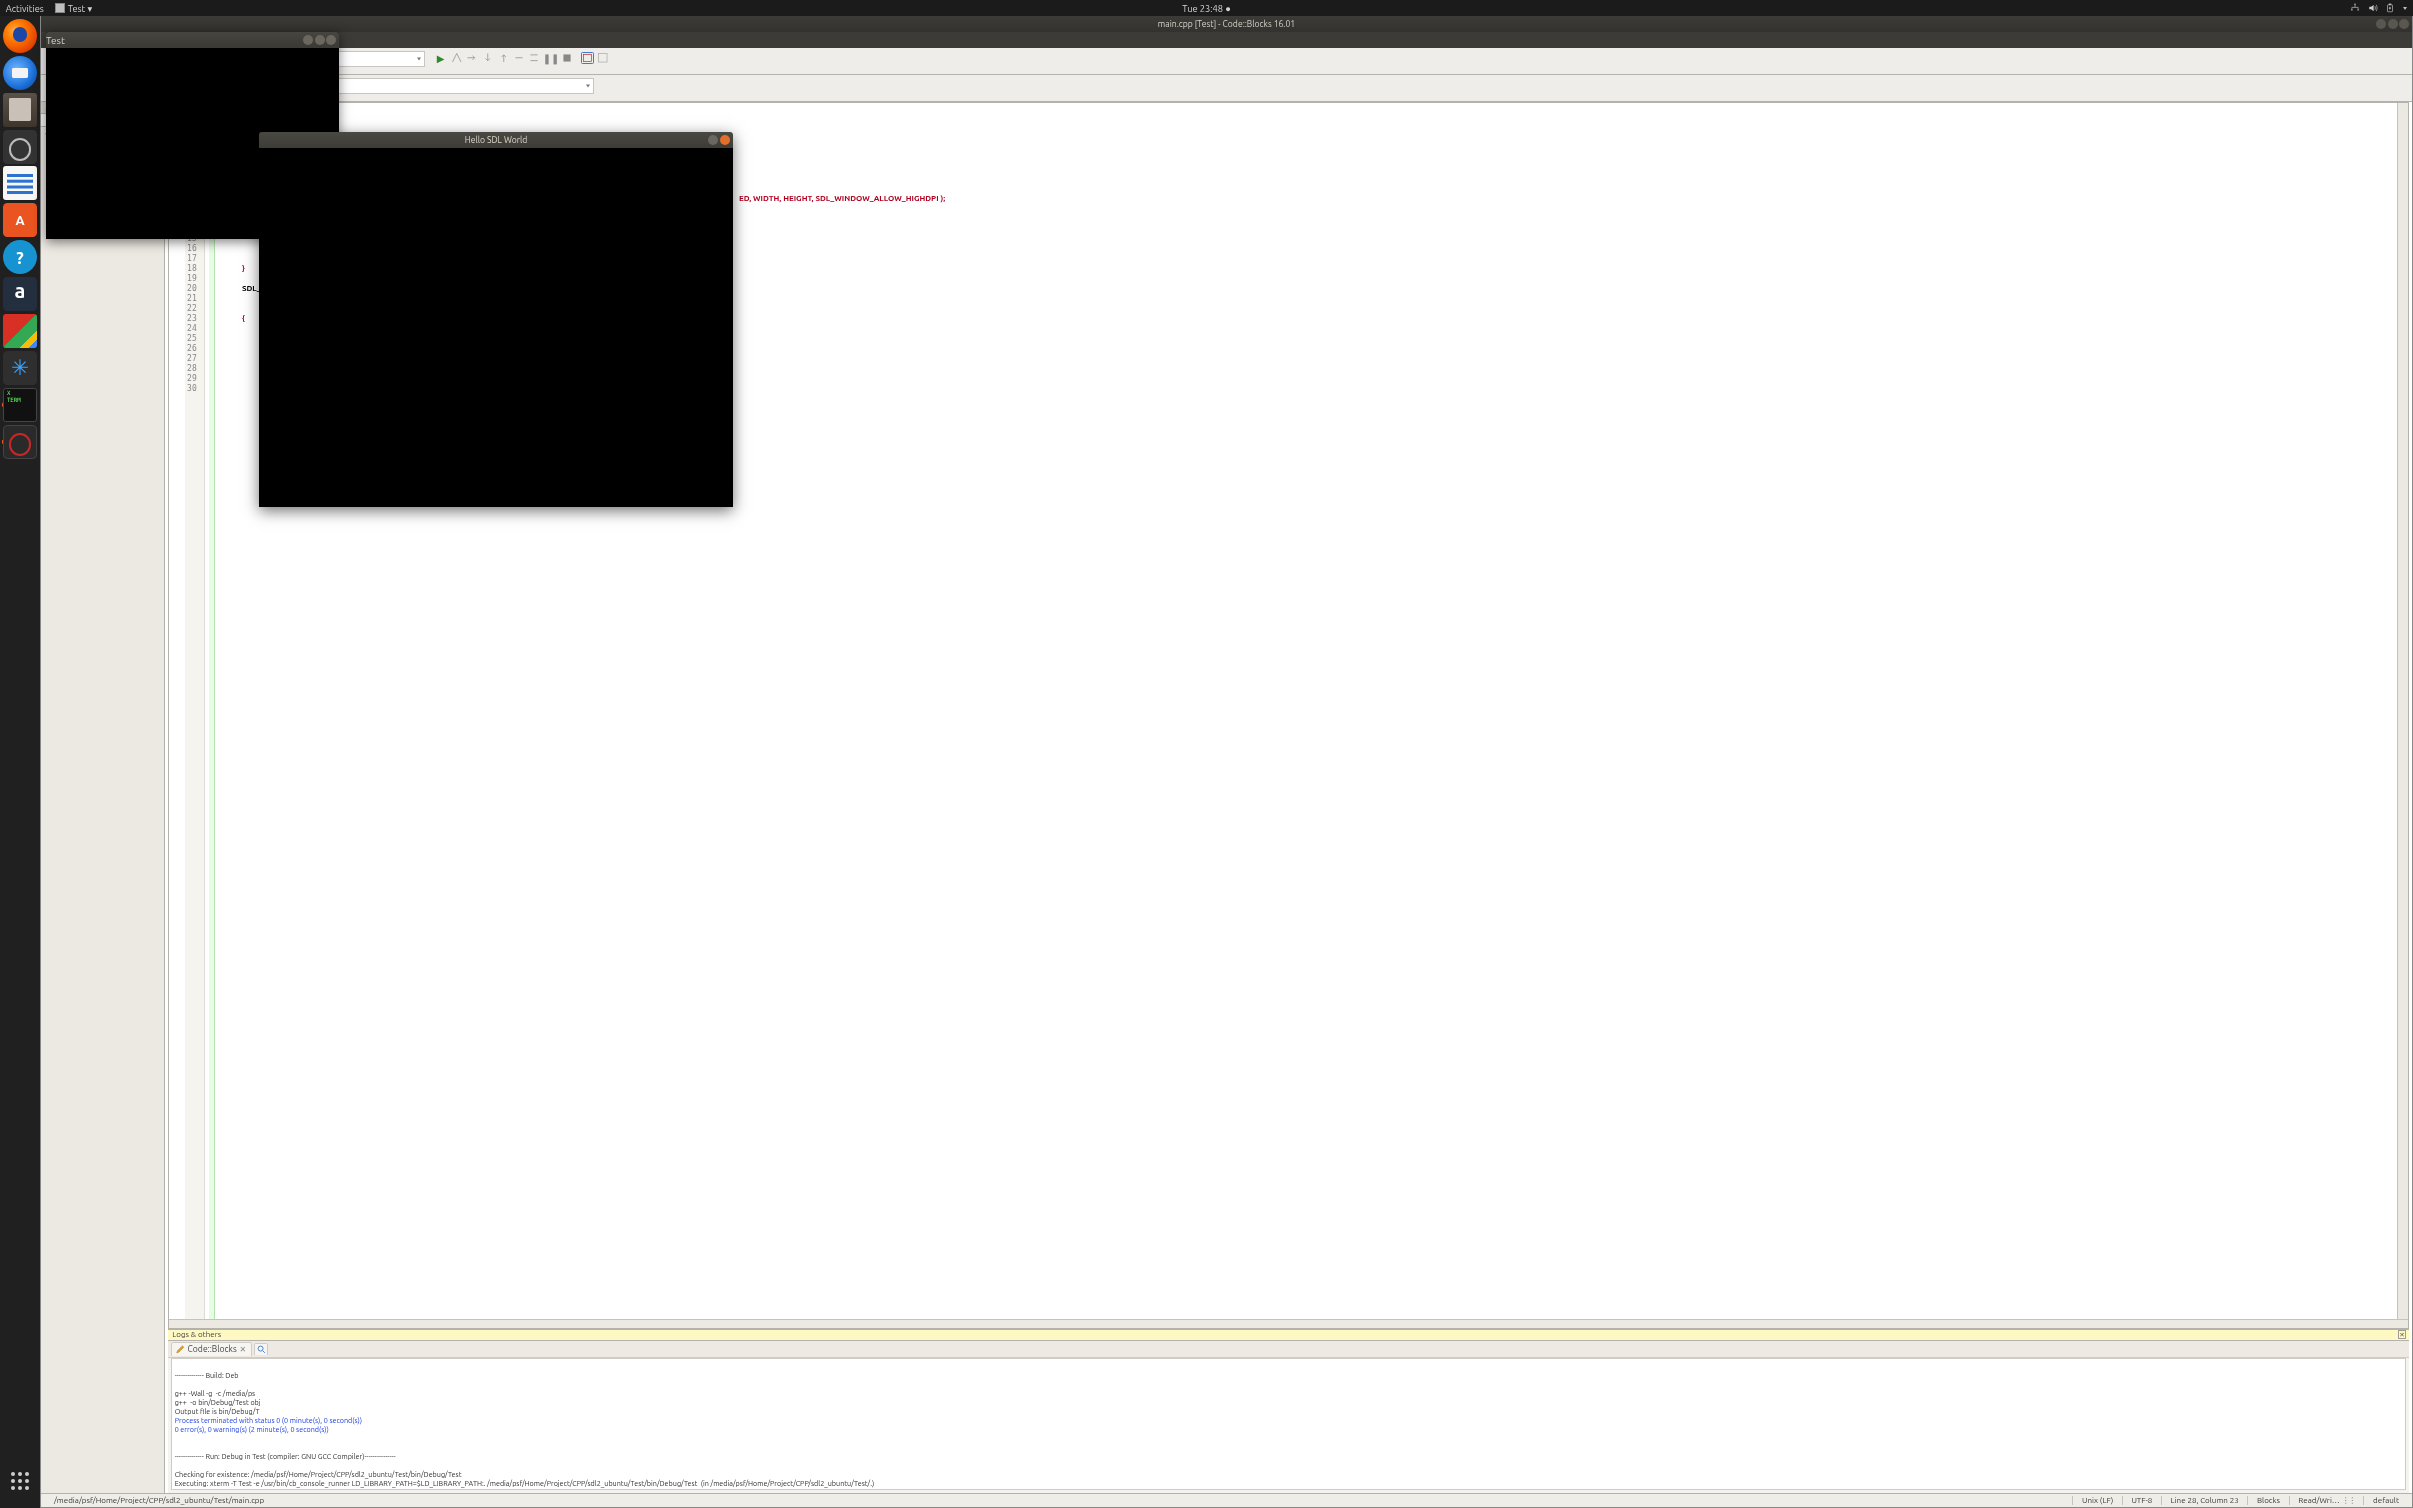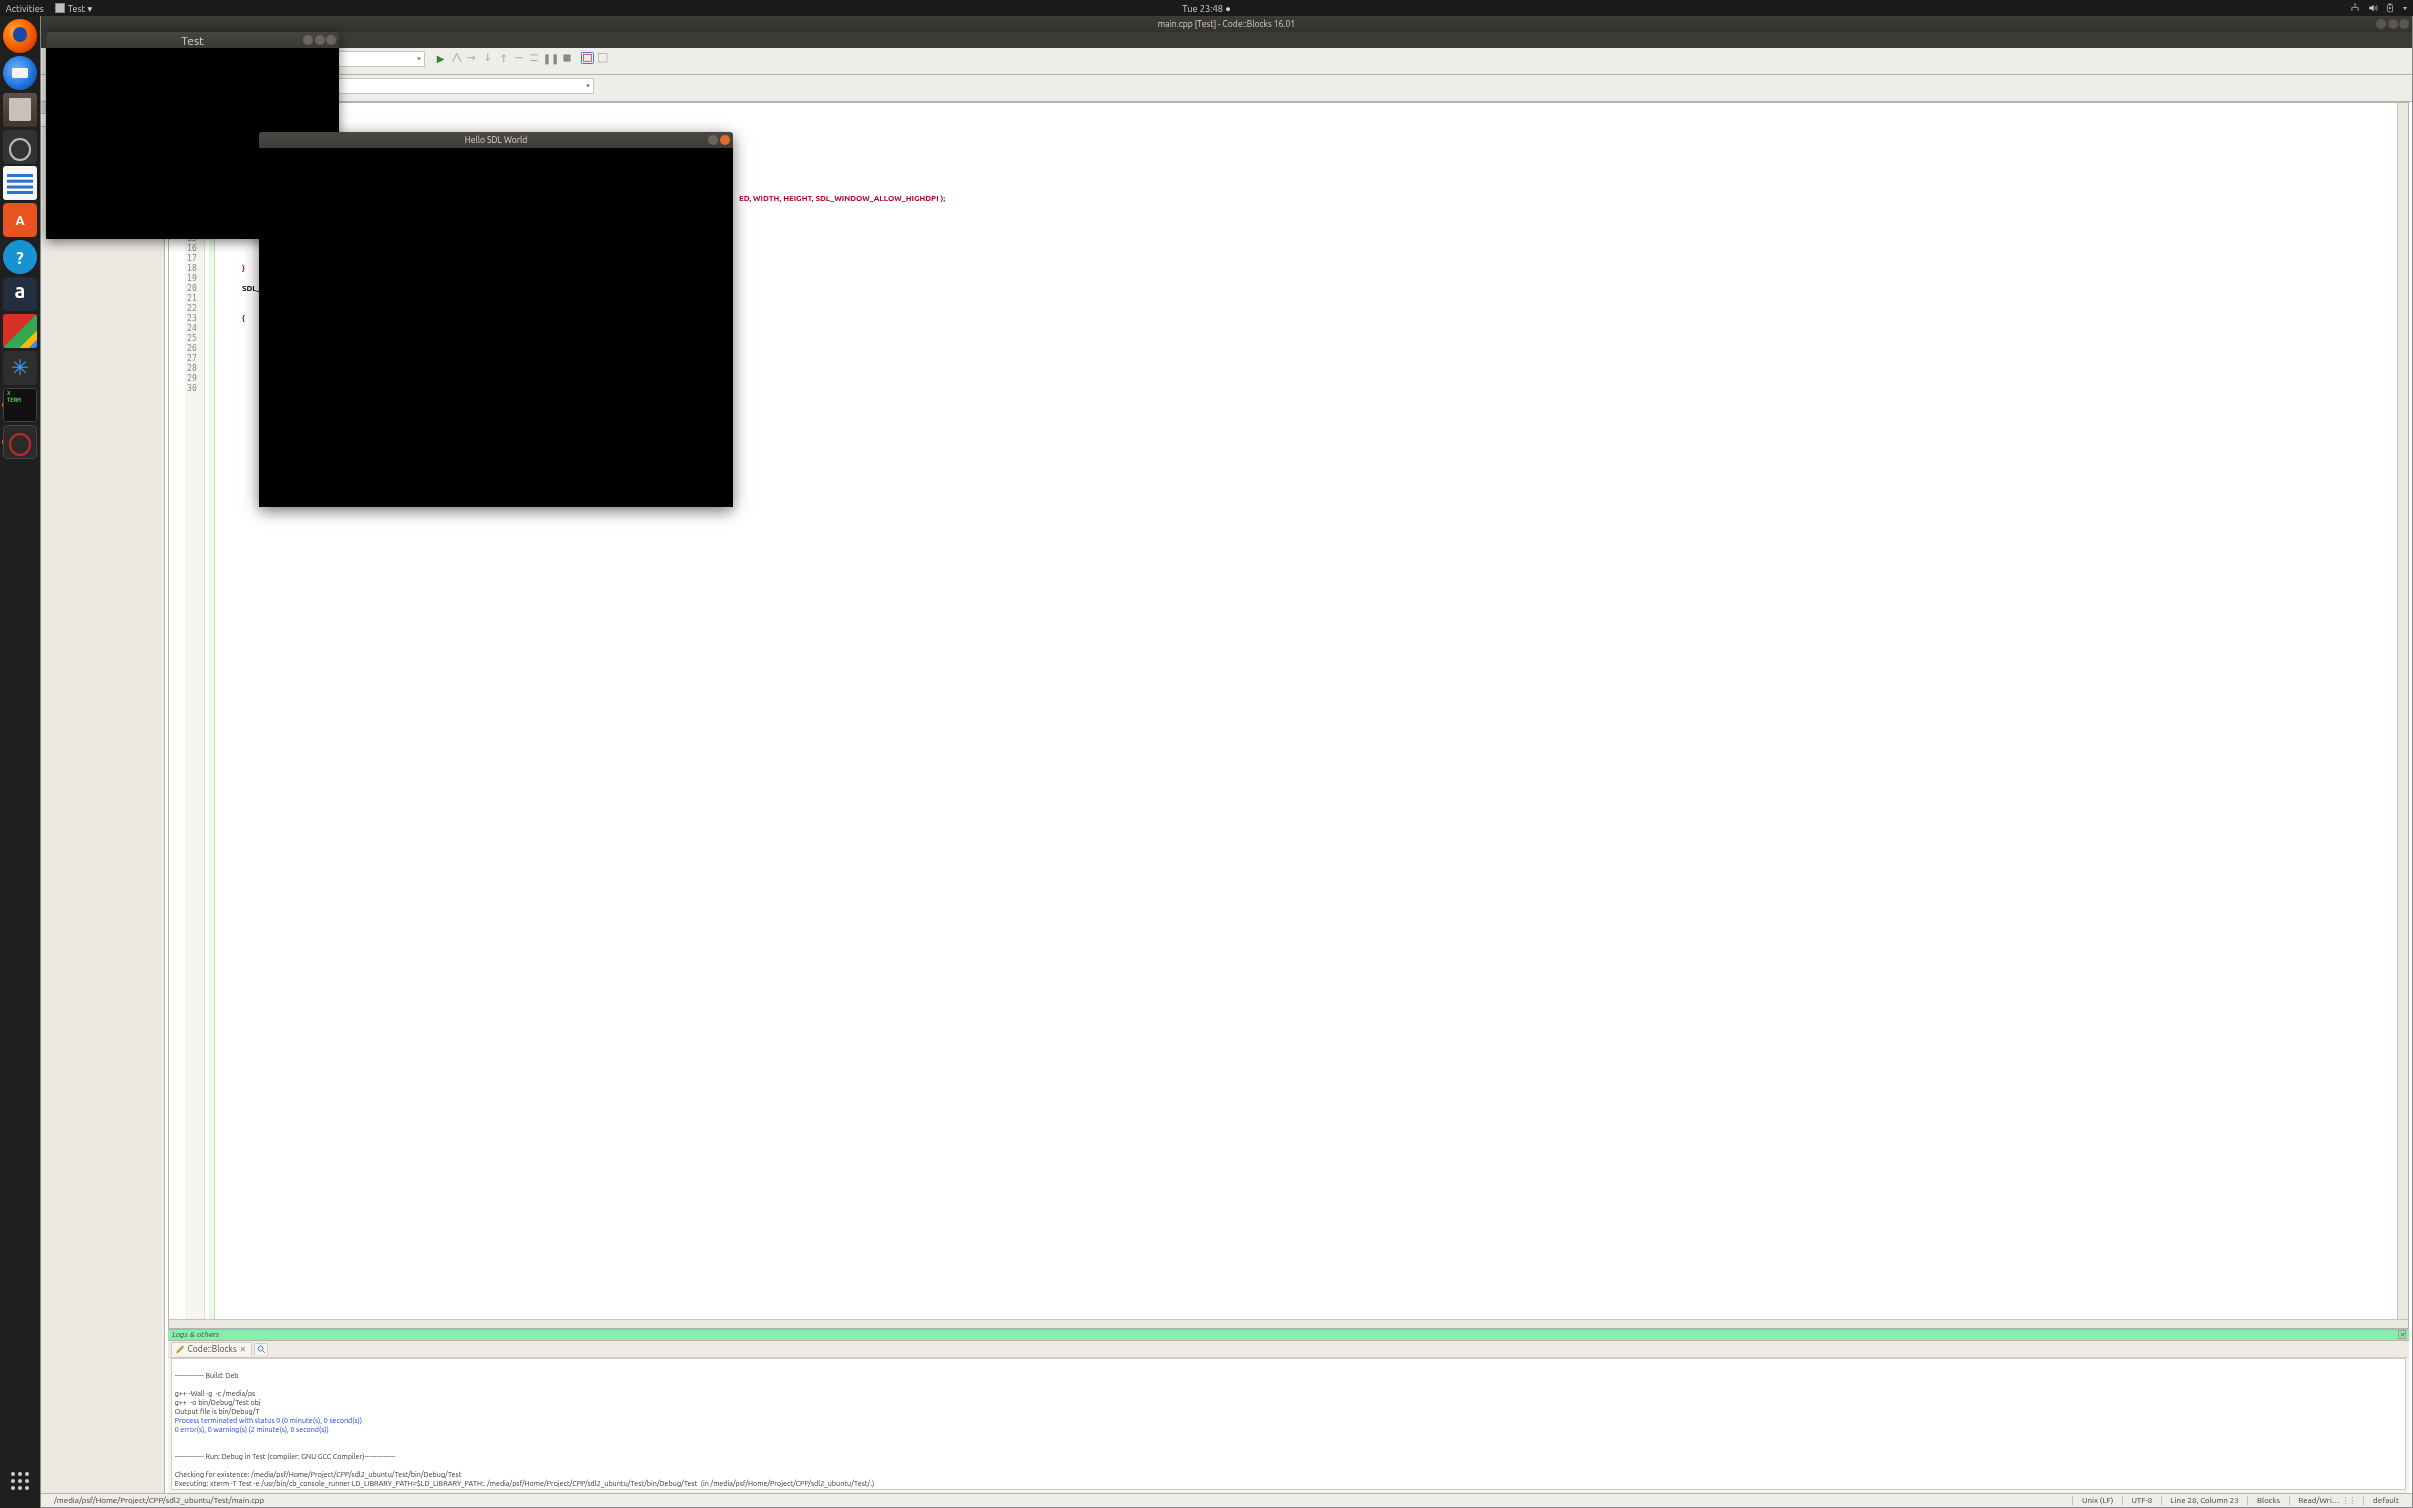--- a/index.html
+++ b/index.html
@@ -113,21 +113,21 @@
   .kw-red{color:#b00020;}
   .kw-blue{color:#0030a0;margin-left:39px;}
   .hscr{position:absolute;left:0;right:0;bottom:0;height:8.6px;background:#ece8e2;border-top:0.7px solid #c6c3bc;}
   .vscr{position:absolute;right:0;top:0;bottom:8.6px;width:11.5px;background:#ece8e2;border-left:0.7px solid #c6c3bc;}
 
   .logs-panel{
     background:#f5f3ef; border-top:0.7px solid #b4b2ac; margin:0 2.9px;
     display:flex;flex-direction:column;
     height:164px;
   }
-  .logs-title{padding:0.7px 4.3px;background:#86efac;border-bottom:0.7px solid #b4b2ac;font-size:8px;color:#444;position:relative;font-style:italic;}
+  .logs-title{padding:0.7px 4.3px;background:#fef9c3;border-bottom:0.7px solid #b4b2ac;font-size:8px;color:#444;position:relative;}
   .logs-title .close-x{position:absolute;right:2.9px;top:0.7px;width:8.6px;height:8.6px;border:0.7px solid #a09c94;display:flex;align-items:center;justify-content:center;font-size:6.5px;color:#555;}
   .logs-tabs{display:flex;align-items:center;background:#eeeae3;border-bottom:0.7px solid #cfccc5;height:17px;padding-left:2.9px;gap:2.9px;}
   .log-tab{display:flex;align-items:center;gap:2.9px;padding:1.4px 4.3px;border:0.7px solid #cfccc5;border-bottom:none;background:#f7f5f1;font-size:8.6px;color:#444;border-radius:2.2px 2.2px 0 0;}
   .log-tab .x{color:#888;font-size:8px;}
   .log-tab .ico{width:8.6px;height:8.6px;display:inline-block;}
   .log-output{flex:1;background:#fff;border:0.7px solid #cfccc5;margin:0 2.9px 2.9px;padding:2.9px;font:7.2px "DejaVu Sans Mono",monospace;color:#333;overflow:hidden;white-space:pre;}
   .log-output .blue{color:#1a3ee0;}
 
   .statusbar{
     height:14.4px;background:#efede8;border-top:0.7px solid #b4b2ac;
@@ -138,22 +138,22 @@
   .stat-dots{color:#777;letter-spacing:-1.4px;}
 
   
   .test-window{
     position:absolute; top:32px; left:46px; width:293px; height:207px;
     z-index:40; box-shadow:0 2.9px 11.5px rgba(0,0,0,0.5);
     background:#000; border-radius:2.9px 2.9px 0 0;
   }
   .test-title{
     height:16px;background:linear-gradient(#474540,#3b3934);
-    display:flex;align-items:center;justify-content:center;
-    color:#d6d2ca;font-size:12px;position:relative;border-radius:2.9px 2.9px 0 0;
+    display:flex;align-items:center;justify-content:flex-start;
+    color:#d6d2ca;font-size:10px;position:relative;border-radius:2.9px 2.9px 0 0;
   }
   .test-title .wcs{position:absolute;right:2.9px;display:flex;gap:1.4px;}
   .test-body{position:absolute;top:16px;left:0;right:0;bottom:0;background:#000;}
 
   
   .sdl-window{
     position:absolute; top:132px; left:259px; width:474px; height:375px;
     z-index:50; box-shadow:0 4.3px 14.4px rgba(0,0,0,0.55);
     display:flex;flex-direction:column;
   }

